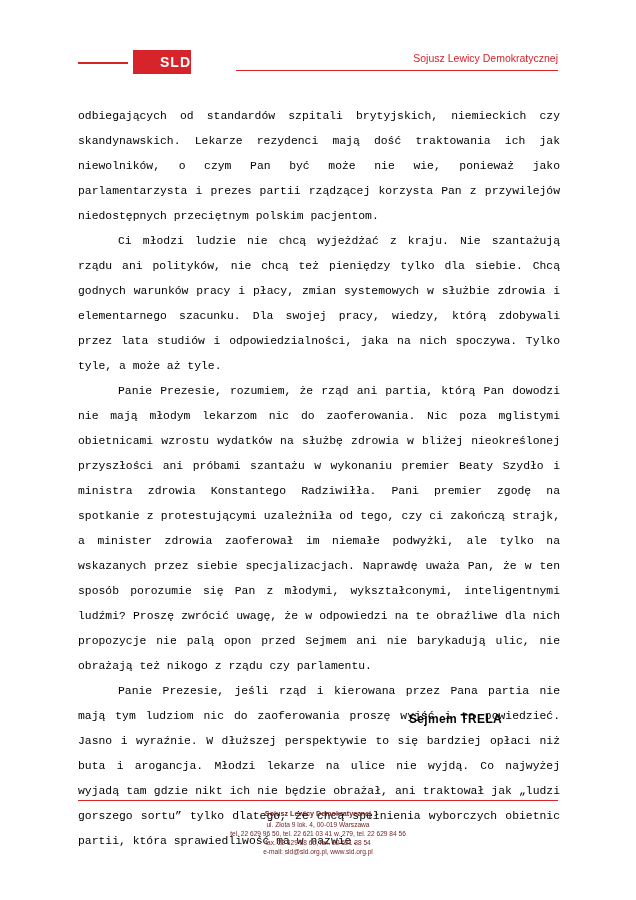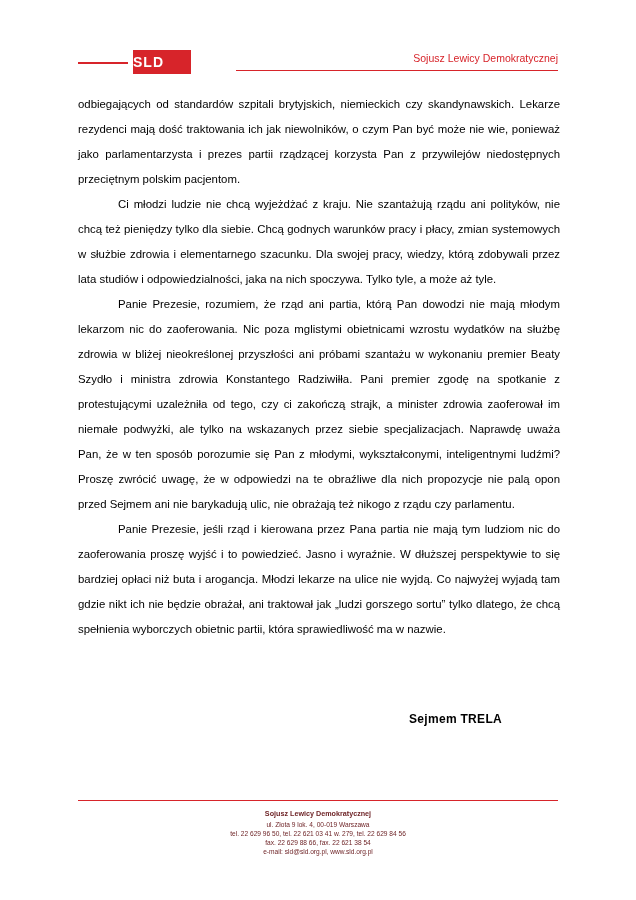--- a/index.html
+++ b/index.html
@@ -43,21 +43,21 @@
     position: absolute;
     left: 55px;
     top: 6px;
     width: 58px;
     height: 24px;
     background: #d7242a;
     color: #ffffff;
     font-weight: bold;
     font-size: 14px;
     letter-spacing: 1px;
-    text-align: left;
+    text-align: right;
     line-height: 24px;
     font-family: "Liberation Sans", sans-serif;
   }
   .header-org {
     position: absolute;
     right: 0;
     top: 8px;
     font-size: 10.5px;
     color: #d7242a;
     font-family: "Liberation Sans", sans-serif;
@@ -77,22 +77,23 @@
     position: absolute;
     top: 88px;
     left: 78px;
     width: 482px;
   }
   .para {
     font-size: 11.4px;
     line-height: 25px;
     text-align: justify;
     text-justify: inter-word;
-    margin: 4px 0 0 0;
+    margin: 16px 0 0 0;
     color: #000;
+    font-family: Liberation Mono, monospace;
   }
   .para + .para {
     margin-top: 0px;
   }
   .indent {
     text-indent: 40px;
   }
 
   
   .signature {

